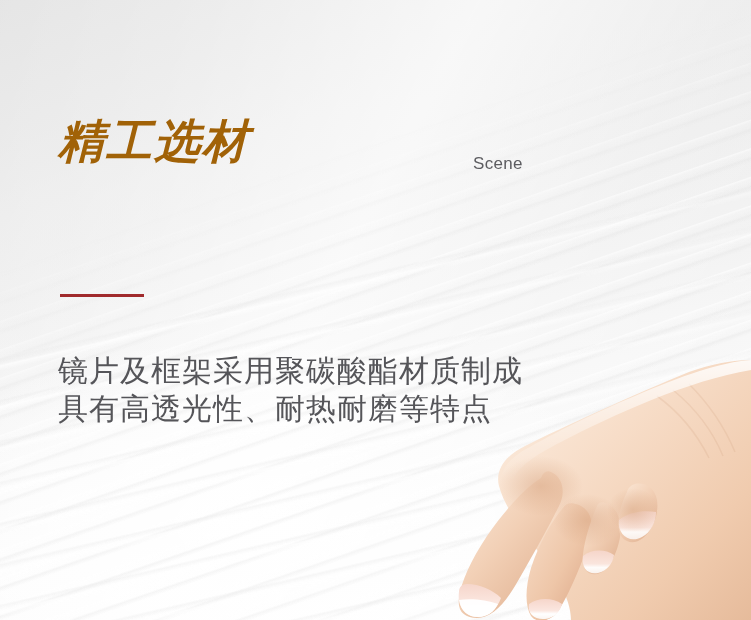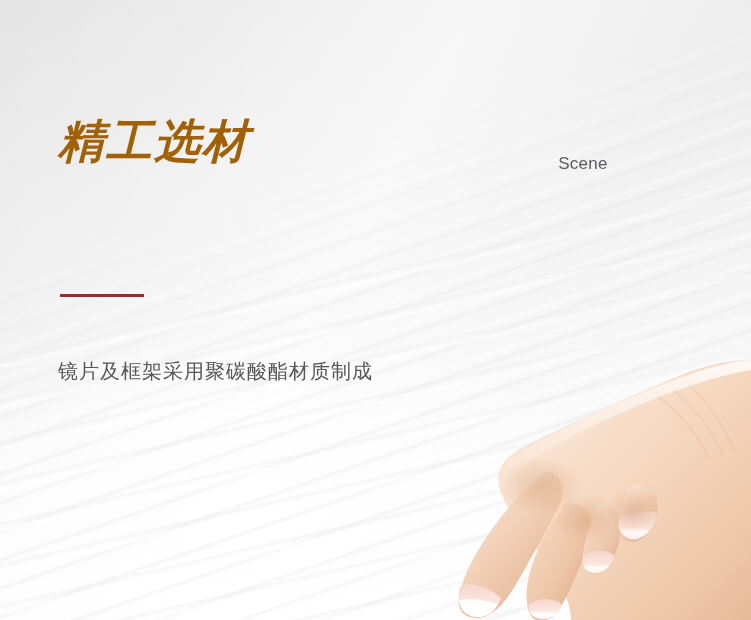--- a/index.html
+++ b/index.html
@@ -144,42 +144,42 @@
     white-space: nowrap;
     font-style: italic;
   }
   .headline div { margin: 0; }
 
   .eyebrow {
     position: absolute;
     right: 58px;
     top: 150px;
     width: 220px;
-    text-align: center;
+    text-align: left;
     color: #5c5c60;
     font-size: 17px;
     line-height: 27px;
     letter-spacing: 0.3px;
   }
 
   .rule {
     position: absolute;
     left: 60px;
     top: 294px;
     width: 84px;
     height: 3px;
     background: #a02a2c;
   }
 
   .subcopy {
     position: absolute;
     left: 58px;
     top: 352px;
     color: #555559;
-    font-size: 20px;
+    font-size: 30px;
     line-height: 38px;
     letter-spacing: 1px;
     white-space: nowrap;
   }
   .subcopy div { margin: 0; }
 </style>
 </head>
 <body>
 
 <div class="banner">
@@ -302,15 +302,16 @@
   </div>
 
   <div class="headline">
     <div>精工选材</div>
   </div>
 
   <div class="rule"></div>
 
   <div class="subcopy">
     <div>镜片及框架采用聚碳酸酯材质制成</div>
+    <div>具有高透光性、耐热耐磨等特点</div>
   </div>
 
 </div>
 
 </body></html>

